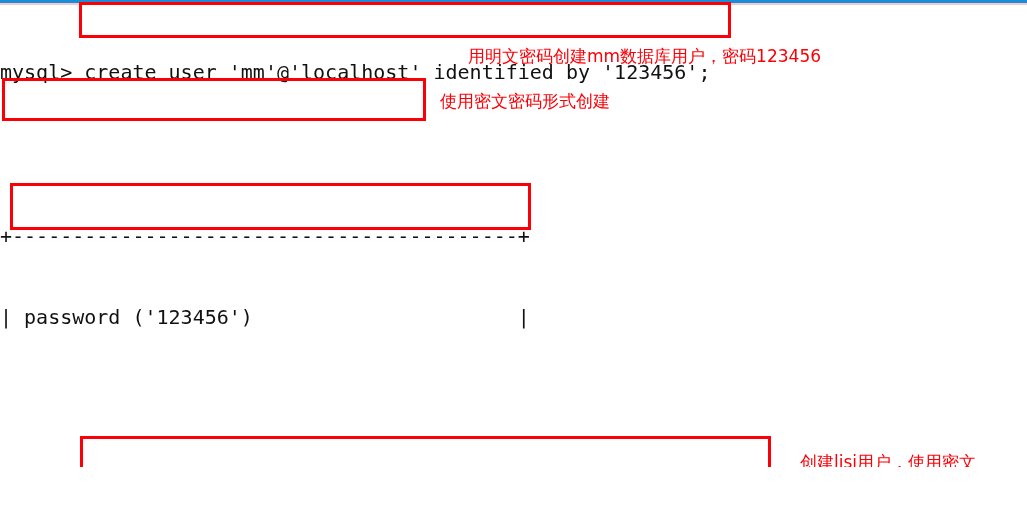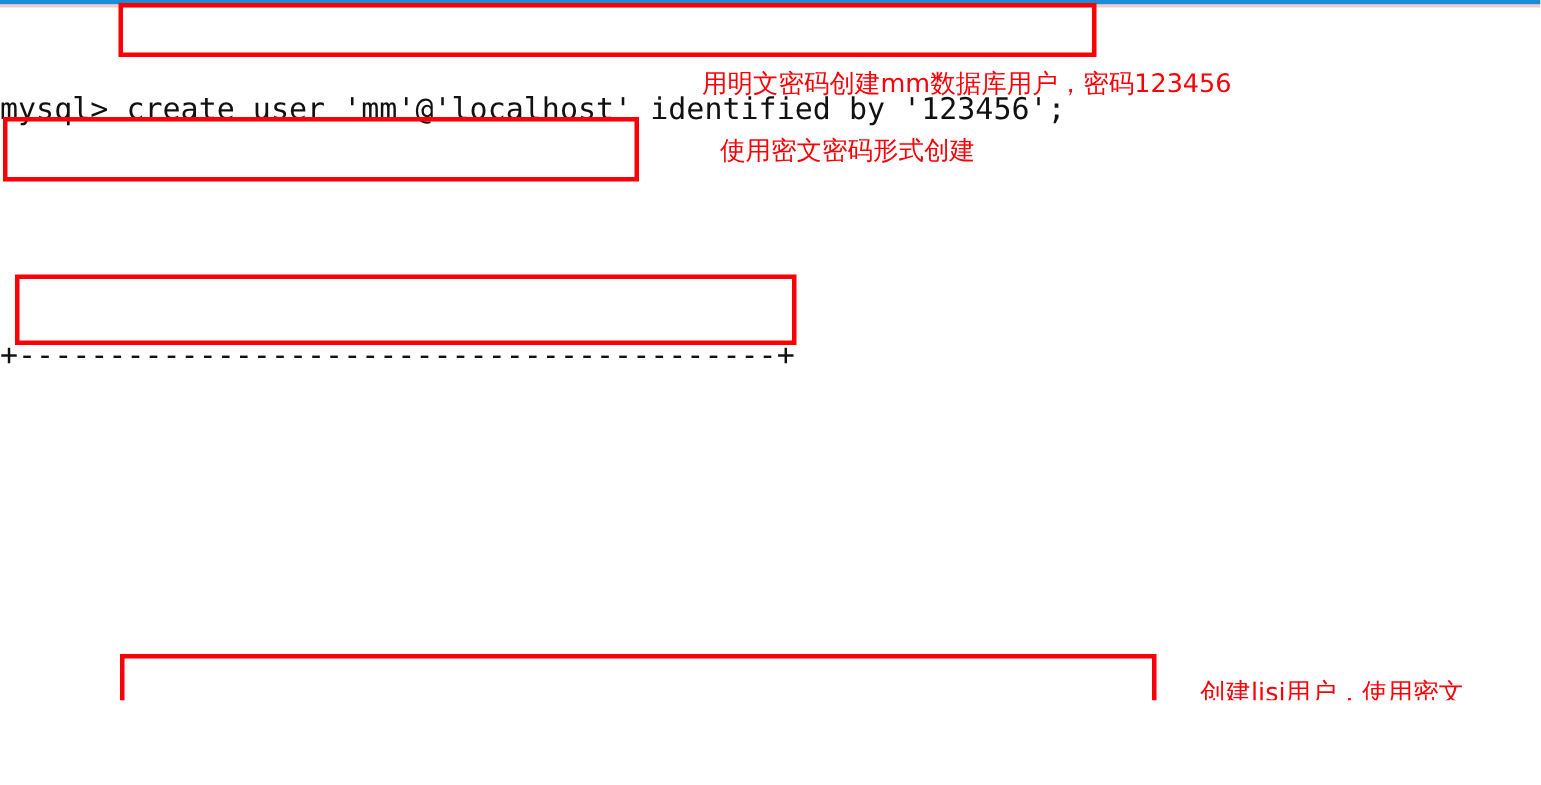--- a/index.html
+++ b/index.html
@@ -81,20 +81,21 @@
 
 <div id="screen">
 
   <div class="top-rule-blue"></div>
   <div class="top-rule-pink"></div>
 
   <div class="term">
     <div class="line">mysql&gt; create user 'mm'@'localhost' identified by '123456';</div>
     <div class="line"></div>
     <div class="line">+------------------------------------------+</div>
+    <div class="line">| password ('123456')                      |</div>
     
     
     
     
     
     
     
     
     
     
@@ -106,19 +107,19 @@
   <div class="redbox" style="left:79px; top:2px; width:652px; height:36px;"></div>
 
   <div class="redbox" style="left:2px; top:78px; width:424px; height:43px;"></div>
 
   <div class="redbox" style="left:10px; top:183px; width:521px; height:47px;"></div>
 
   <div class="redbox" style="left:80px; top:436px; width:691px; height:59px;"></div>
 
   <div class="annot" style="left:468px; top:46px;">用明文密码创建mm数据库用户，密码123456</div>
 
-  <div class="annot" style="left:440px; top:91px;margin-left:40px;">使用密文密码形式创建</div>
+  <div class="annot" style="left:440px; top:91px;">使用密文密码形式创建</div>
 
   <div class="annot" style="left:800px; top:452px;text-align:center;">创建lisi用户，使用密文</div>
 
   <div class="watermark" style="left:745px; top:489px;">https://blog.csdn.net/weixin_51573771</div>
 
 </div>
 
 </body></html>

